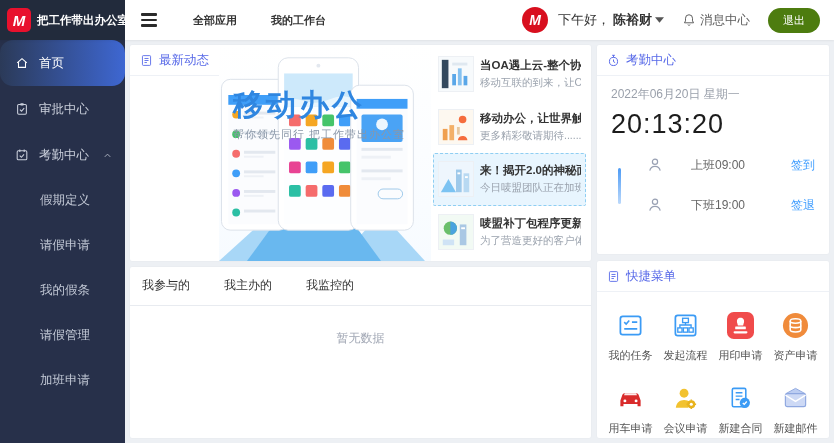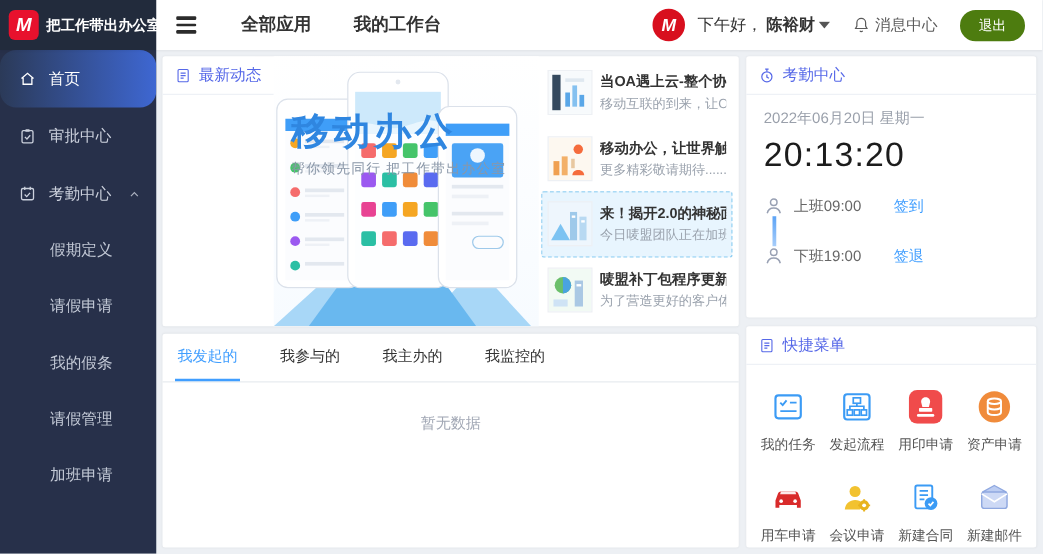--- a/index.html
+++ b/index.html
@@ -7,21 +7,21 @@
   body { font-family:"Liberation Sans","DejaVu Sans",sans-serif; background:#edf0f4; position:relative; color:#333; }
 
   
   .header { position:absolute; top:0; left:0; right:0; height:40px; background:#fff; display:flex; align-items:center; z-index:20; box-shadow:0 1px 2px rgba(0,0,0,.06); }
   .brand { width:125px; height:40px; background:#222b3c; display:flex; align-items:center; gap:6px; padding:0 7px; flex-shrink:0; }
   .logo { width:24px; height:24px; background:#e8112d; border-radius:5px; color:#fff; font-weight:bold; font-style:italic; font-size:15px; display:flex; align-items:center; justify-content:center; flex-shrink:0; }
   .brand-title { color:#fff; font-size:11.5px; font-weight:bold; white-space:nowrap; }
   .hamburger { margin-left:12px; cursor:pointer; display:flex; flex-direction:column; gap:3px; padding:4px; }
   .hamburger span { display:block; width:16px; height:2.5px; background:#2b2b2b; border-radius:1px; }
   .top-nav { display:flex; gap:34px; margin-left:32px; }
-  .top-nav-item { font-size:14px; color:#333; font-weight:bold; cursor:pointer;font-family:Liberation Mono, monospace; }
+  .top-nav-item { font-size:11px; color:#333; font-weight:bold; cursor:pointer;font-family:Liberation Mono, monospace; }
   .header-right { margin-left:auto; display:flex; align-items:center; padding-right:14px; gap:10px; }
   .avatar { width:26px; height:26px; border-radius:50%; background:#d80f1e; color:#fff; font-weight:bold; font-style:italic; font-size:14px; display:flex; align-items:center; justify-content:center; }
   .greeting { font-size:13px; color:#333; display:flex; align-items:center; gap:3px; cursor:pointer; }
   .greeting b { font-weight:bold; }
   .msg { display:flex; align-items:center; gap:4px; color:#5a5a5a; font-size:12.5px; margin-left:8px; cursor:pointer; }
   .logout-btn { background:#4d7c0f; color:#fff; border:none; font-size:11px; padding:5px 15px; border-radius:13px; margin-left:8px; cursor:pointer; }
 
   
   .sidebar { position:absolute; top:40px; left:0; bottom:0; width:125px; background:#27304a; overflow:hidden; }
   .side-item { height:46px; display:flex; align-items:center; gap:10px; padding:0 12px 0 15px; color:#ccd1dd; font-size:12.5px; cursor:pointer;border-radius:13px; }
@@ -61,21 +61,21 @@
   .tab.active { color:#409eff; border-bottom-color:#409eff; }
   .empty { text-align:center; padding-top:24px; color:#a2a8b5; font-size:12px; }
 
   
   .att-panel { height:209px; }
   .att-body { padding:10px 14px 0; }
   .att-date { font-size:12px; color:#9aa0ab; }
   .att-time { font-size:27px; color:#1c1c1c; margin-top:6px; letter-spacing:1px; }
   .timeline { position:relative; margin-top:12px; }
   .vline { position:absolute; left:6.5px; top:16px; height:36px; width:3px; border-radius:2px; background:linear-gradient(#4d9bf5,#bcd9fb); }
-  .shift-row { display:flex; align-items:center; gap:8px; height:26px; margin-bottom:14px; }
+  .shift-row { display:flex; align-items:center; gap:28px; height:26px; margin-bottom:14px;justify-content:flex-end; }
   .shift-row .pi { width:16px; height:16px; flex-shrink:0; z-index:1; background:#fff; }
   .shift-label { font-size:12px; color:#666; width:72px; }
   .shift-link { font-size:12px; color:#409eff; text-decoration:none; cursor:pointer; }
 
   
   .quick-panel { flex:1; }
   .quick-grid { display:grid; grid-template-columns:repeat(4,1fr); padding:12px 6px 0; row-gap:14px; }
   .quick-item { display:flex; flex-direction:column; align-items:center; gap:9px; cursor:pointer; padding-top:8px; }
   .quick-item svg { width:27px; height:27px; }
   .quick-label { font-size:11px; color:#555; white-space:nowrap; }
@@ -287,21 +287,20 @@
                 <div class="news-title">唛盟补丁包程序更新</div>
                 <div class="news-desc">为了营造更好的客户体验，唛</div>
               </div>
           </div>
         </div>
       </div>
     </div>
 
     <div class="panel tasks-panel">
       <div class="tab-bar">
-        <div class="tab active">我发起的</div>
         <div class="tab">我参与的</div>
         <div class="tab">我主办的</div>
         <div class="tab">我监控的</div>
       </div>
       <div class="empty">暂无数据</div>
     </div>
   </div>
 
   <div class="col-right">
 

